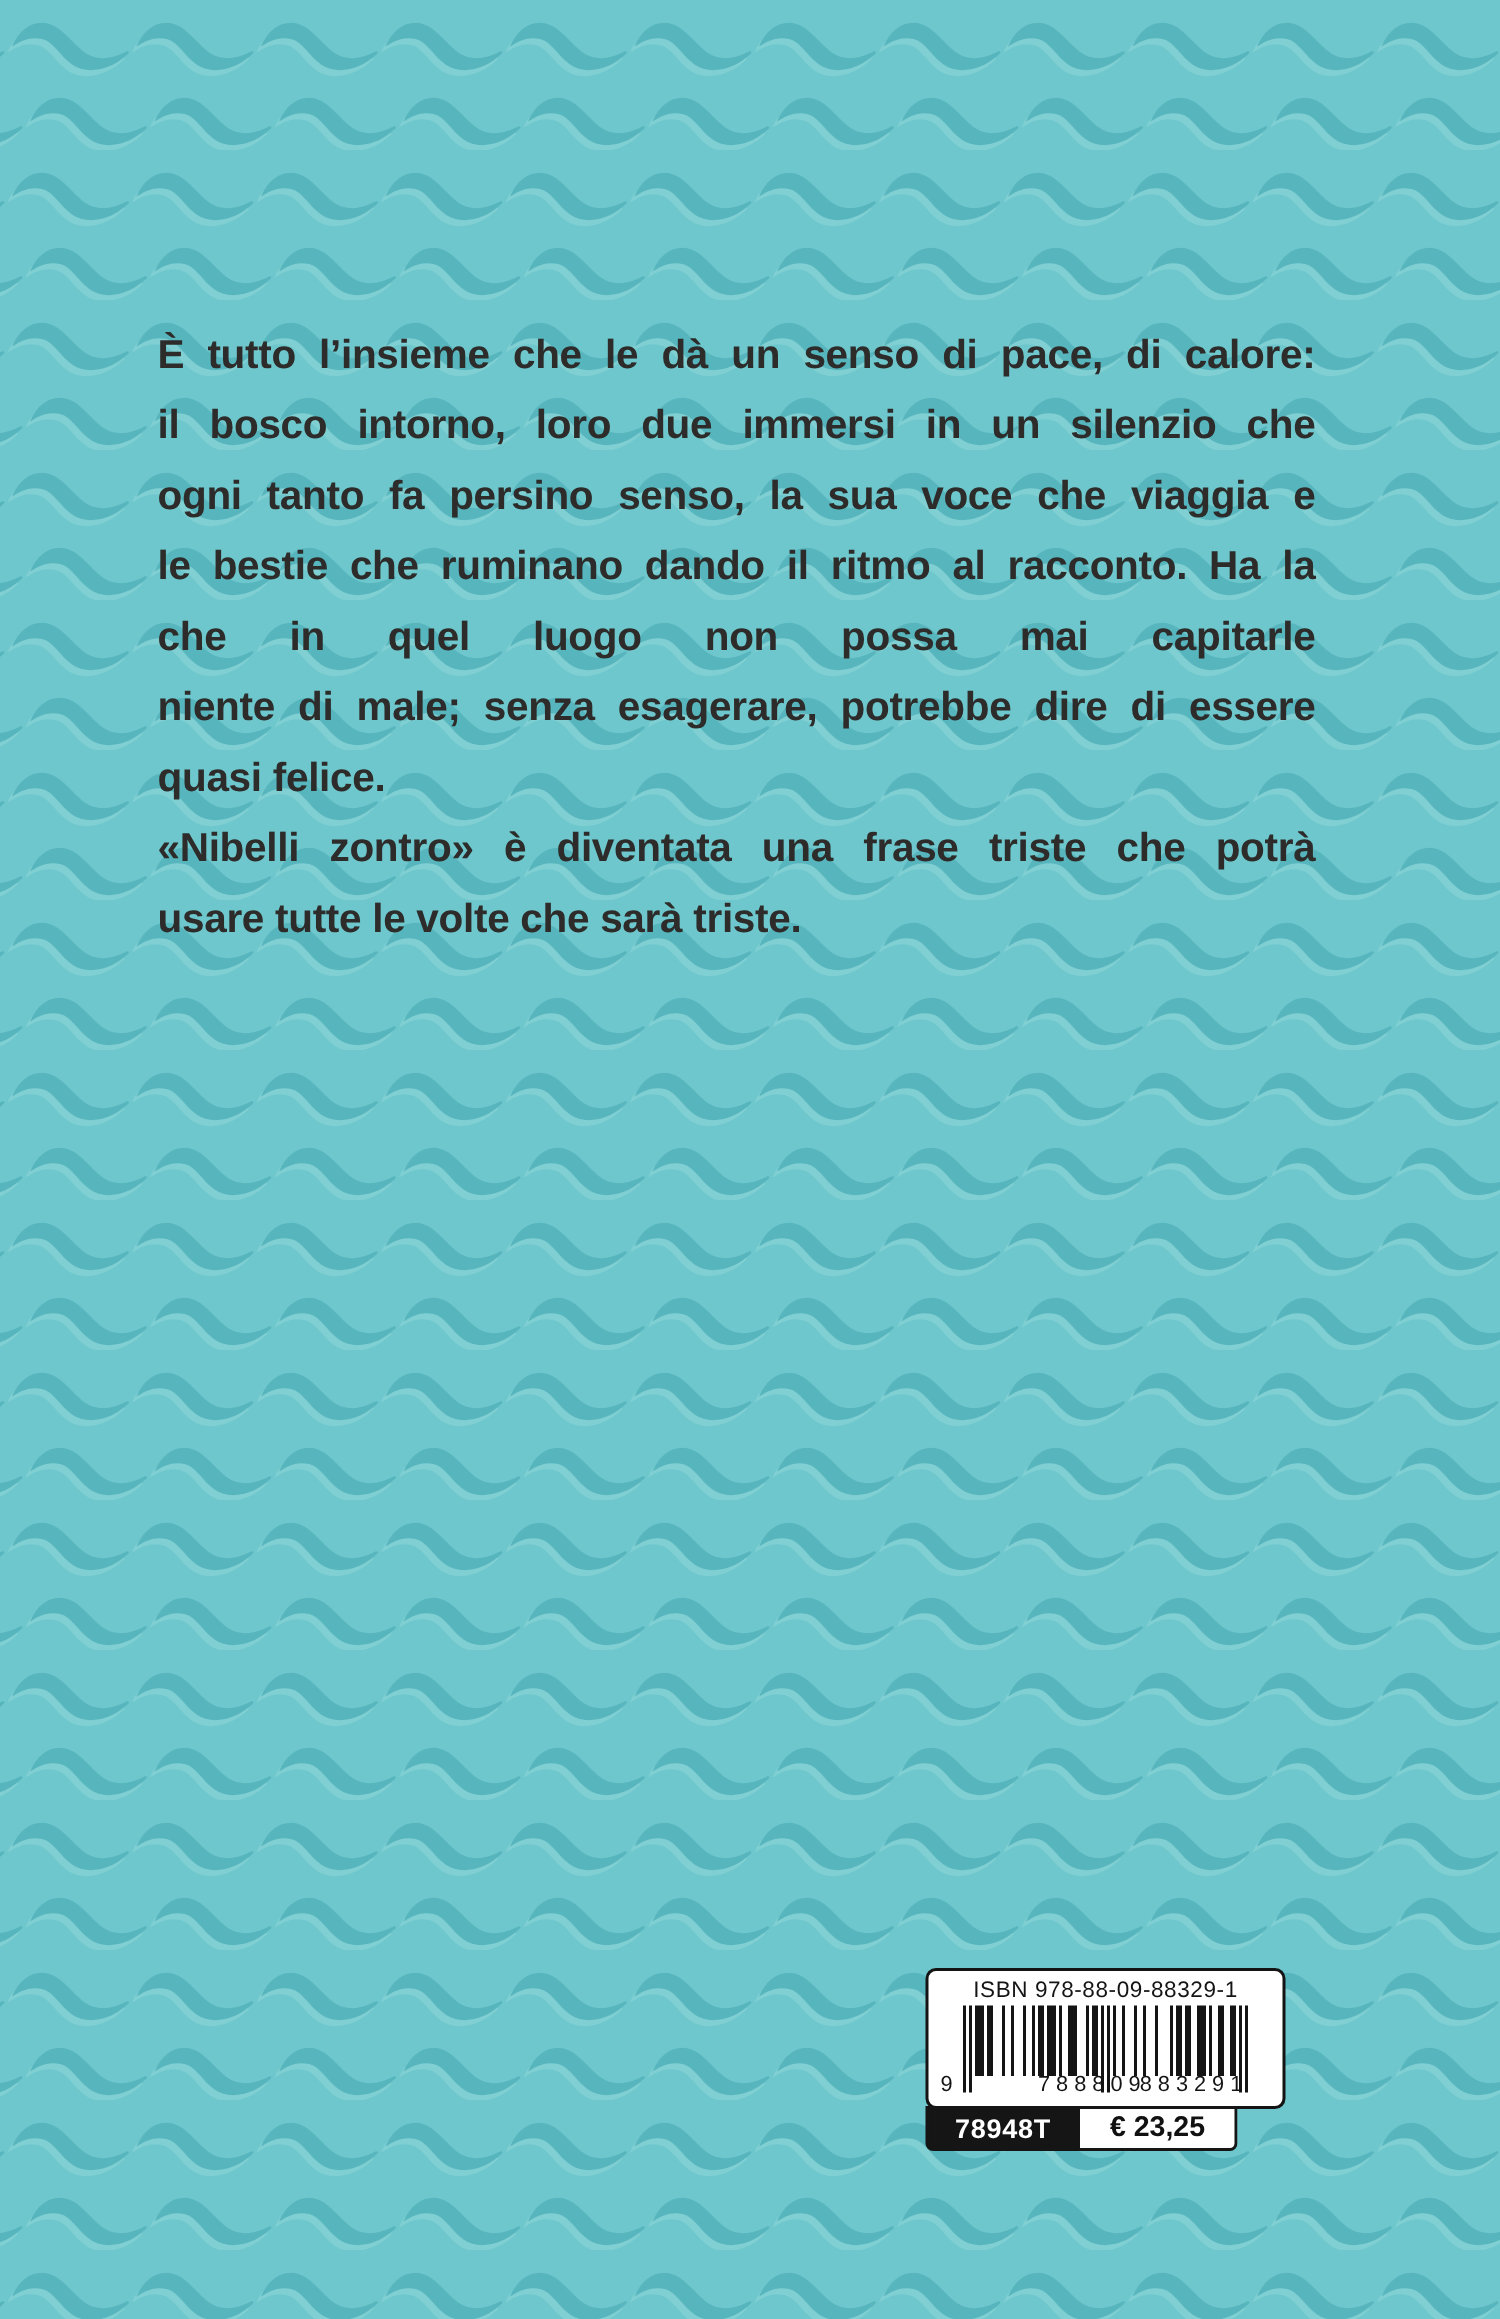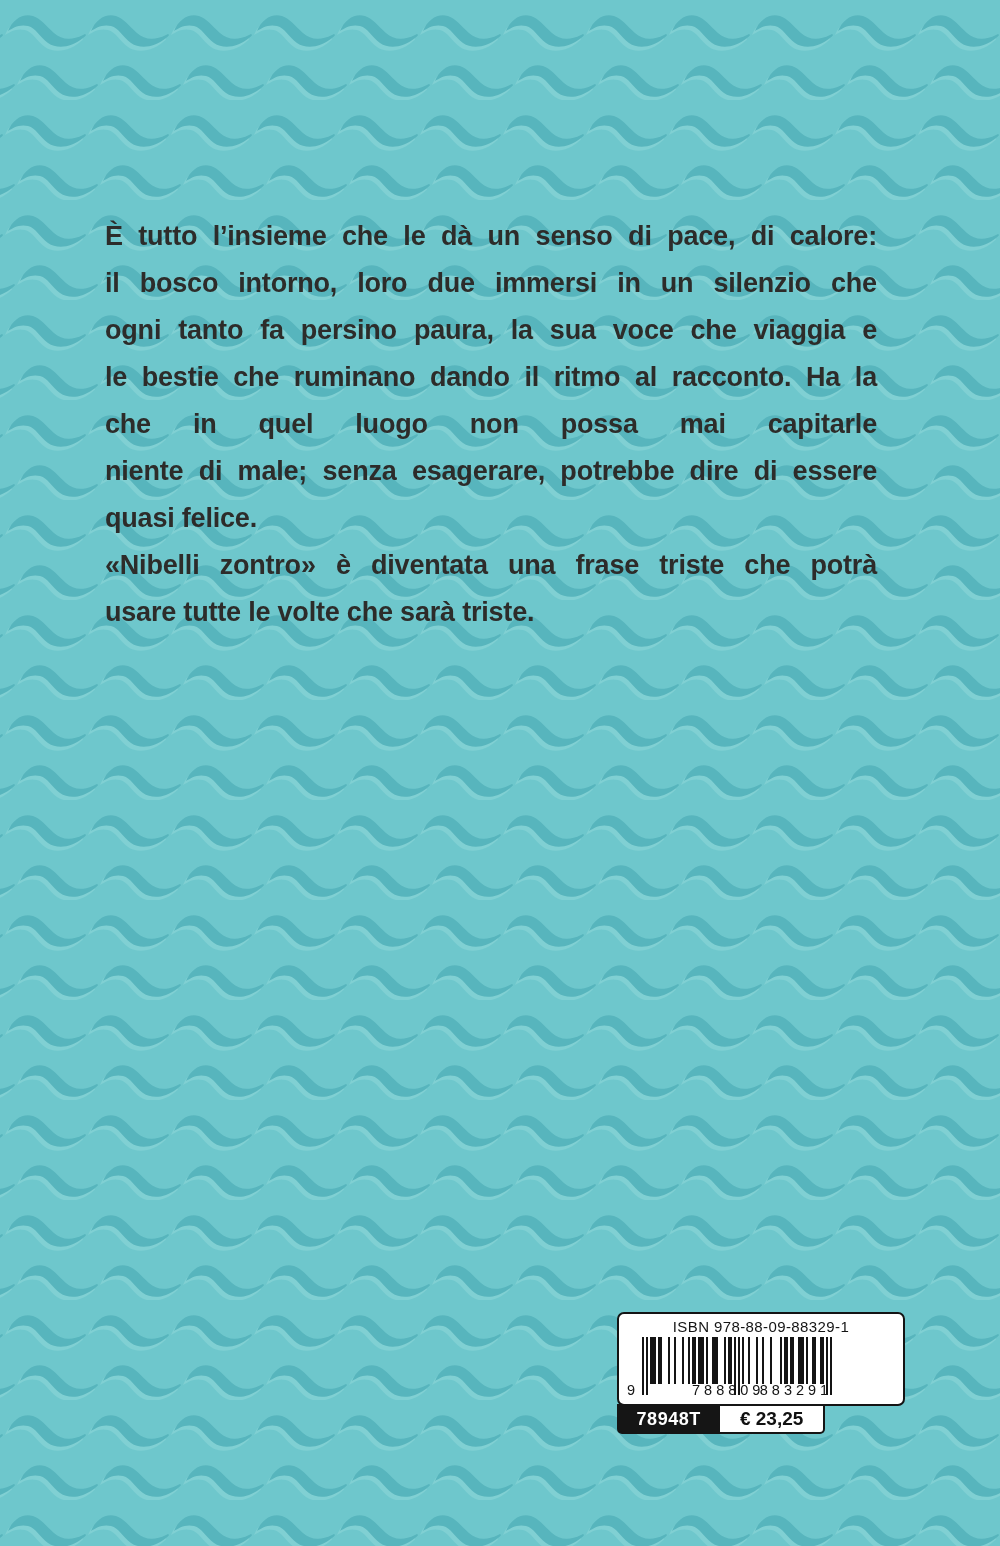--- a/index.html
+++ b/index.html
@@ -13,21 +13,21 @@
     position:absolute; left:105px; top:213px; width:772px;
     font-weight:700; font-size:27px; line-height:47px;
     letter-spacing:-0.2px; color:#2d2c2a;
   }
   .blurb .line { height:47px; white-space:nowrap; }
   .blurb .line.just { display:flex; justify-content:space-between; }
   .blurb .line span { display:inline-block; }
 
   
   .barcode-card {
-    position:absolute; left:617px; top:1312px; width:288px; height:94px;
+    position:absolute; left:617px; top:1312px; width:240px; height:94px;
     background:#ffffff; border:2px solid #141414; border-radius:7px;
   }
   .isbn-label {
     position:absolute; top:4px; left:0; width:100%; text-align:center;
     font-size:15px; letter-spacing:0.4px; color:#141414; font-weight:400;
   }
   .bars {
     position:absolute; left:23px; top:23px; width:190px; height:58px;
   }
   .bars .bar { position:absolute; top:0; width:2px; background:#141414; }
@@ -107,21 +107,21 @@
       <span>in</span>
       <span>un</span>
       <span>silenzio</span>
       <span>che</span>
     </div>
     <div class="line just">
       <span>ogni</span>
       <span>tanto</span>
       <span>fa</span>
       <span>persino</span>
-      <span>paura,</span>
+      <span>senso,</span>
       <span>la</span>
       <span>sua</span>
       <span>voce</span>
       <span>che</span>
       <span>viaggia</span>
       <span>e</span>
     </div>
     <div class="line just">
       <span>le</span>
       <span>bestie</span>

